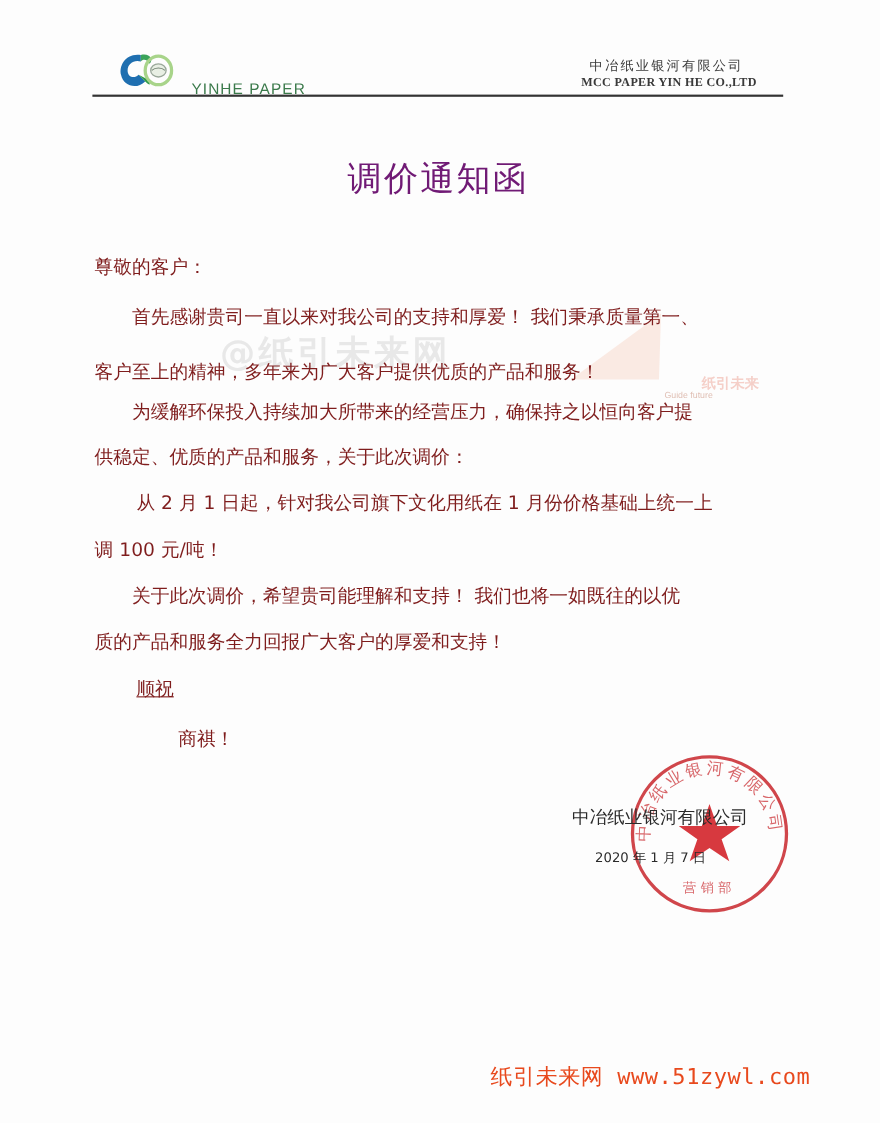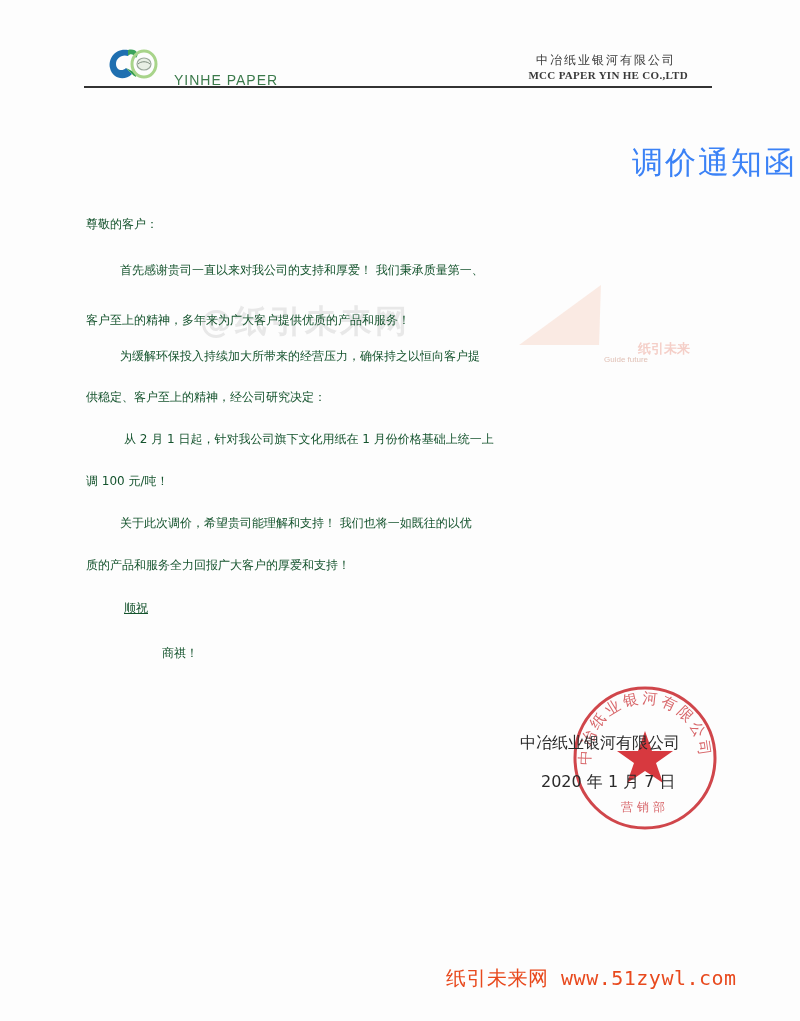--- a/index.html
+++ b/index.html
@@ -10,32 +10,32 @@
     color: #2a2a2a;
   }
   .header { position: absolute; left: 0; top: 0; width: 800px; height: 90px; }
   .logo { position: absolute; left: 106px; top: 44px; width: 52px; height: 40px; }
   .brand-cn { position: absolute; left: 172px; top: 42px; font-size: 25px; font-weight: bold; color: #2d6a3a; letter-spacing: 1px; }
   .brand-en { position: absolute; left: 174px; top: 72px; font-size: 14px; color: #3b7a4b; letter-spacing: 1px; font-family: "Liberation Sans", sans-serif; }
   .company-cn { position: absolute; right: 124px; top: 52px; font-size: 12px; color: #3a3a3a; letter-spacing: 2px; }
   .company-en { position: absolute; right: 112px; top: 69px; font-size: 11px; color: #3a3a3a; font-family: "Liberation Serif", serif; font-weight: bold; letter-spacing: 0.3px; }
   .header-rule { position: absolute; left: 84px; top: 86px; width: 628px; height: 2px; background: #333; }
 
-  .title { position: absolute; left: 0; width: 797px; top: 142px; text-align: right; font-size: 31px; color: #3b82f6; letter-spacing: 2px; }
-  .line { position: absolute; white-space: nowrap; font-size: 12px; color: #14532d; }
+  .title { position: absolute; left: 0; width: 797px; top: 142px; text-align: center; font-size: 31px; color: #701a75; letter-spacing: 2px; }
+  .line { position: absolute; white-space: nowrap; font-size: 17px; color: #7f1d1d; margin-top: 15px; }
 
   .watermark { position: absolute; left: 200px; top: 300px; font-size: 32px; color: rgba(180,180,180,0.28); font-weight: bold; letter-spacing: 3px; }
   .wm-arrow { position: absolute; left: 530px; top: 285px; width: 0; height: 0;
     border-left: 60px solid transparent; border-right: 20px solid transparent; border-bottom: 60px solid rgba(240,150,110,0.18); transform: skewX(-20deg); }
   .wm-sub { position: absolute; left: 604px; top: 355px; font-size: 8px; color: rgba(200,140,120,0.55); font-family: "Liberation Sans", sans-serif; }
   .wm-sub-cn { position: absolute; left: 594px; top: 340px; font-size: 13px; color: rgba(230,120,100,0.35); font-weight: bold; margin-left: 44px; }
 
   .seal { position: absolute; left: 570px; top: 683px; width: 150px; height: 150px; }
   .sign-company { position: absolute; left: 520px; top: 733px; font-size: 16px; color: #2a2a2a; }
-  .sign-date { position: absolute; left: 541px; top: 772px; font-size: 16px; color: #2a2a2a; text-align: center; }
+  .sign-date { position: absolute; left: 541px; top: 772px; font-size: 12px; color: #2a2a2a; text-align: center; }
 
   .footer-site { position: absolute; left: 446px; top: 965px; font-size: 20px; color: #e8491d; font-family: "DejaVu Sans Mono", "Liberation Mono", monospace; letter-spacing: 0.5px; }
 </style>
 </head>
 <body>
 
 <div class="header">
   <svg class="logo" viewBox="0 0 52 40">
     <path d="M22 6 C8 4 2 16 4 24 C6 34 18 38 26 30 L20 24 C16 28 10 26 10 20 C10 14 16 10 22 12 Z" fill="#1f6fb0"></path>
     <path d="M20 24 L26 30 C30 34 32 34 28 28 Z" fill="#2f9a4a"></path>
@@ -56,21 +56,21 @@
 <div class="wm-arrow"></div>
 <div class="wm-sub-cn">纸引未来</div>
 <div class="wm-sub">Guide future</div>
 
 <div class="line" style="left:86px; top:216px;">尊敬的客户：</div>
 
 <div class="line" style="left:120px; top:262px;">首先感谢贵司一直以来对我公司的支持和厚爱！ 我们秉承质量第一、</div>
 <div class="line" style="left:86px; top:312px;">客户至上的精神，多年来为广大客户提供优质的产品和服务！</div>
 
 <div class="line" style="left:120px; top:348px;">为缓解环保投入持续加大所带来的经营压力，确保持之以恒向客户提</div>
-<div class="line" style="left:86px; top:389px;">供稳定、客户至上的精神，经公司研究决定：</div>
+<div class="line" style="left:86px; top:389px;">供稳定、优质的产品和服务，关于此次调价：</div>
 
 <div class="line" style="left:124px; top:431px;">从 2 月 1 日起，针对我公司旗下文化用纸在 1 月份价格基础上统一上</div>
 <div class="line" style="left:86px; top:473px;">调 100 元/吨！</div>
 
 <div class="line" style="left:120px; top:515px;">关于此次调价，希望贵司能理解和支持！ 我们也将一如既往的以优</div>
 <div class="line" style="left:86px; top:557px;">质的产品和服务全力回报广大客户的厚爱和支持！</div>
 
 <div class="line" style="left:124px; top:600px;text-decoration:underline;">顺祝</div>
 <div class="line" style="left:162px; top:645px;">商祺！</div>
 

